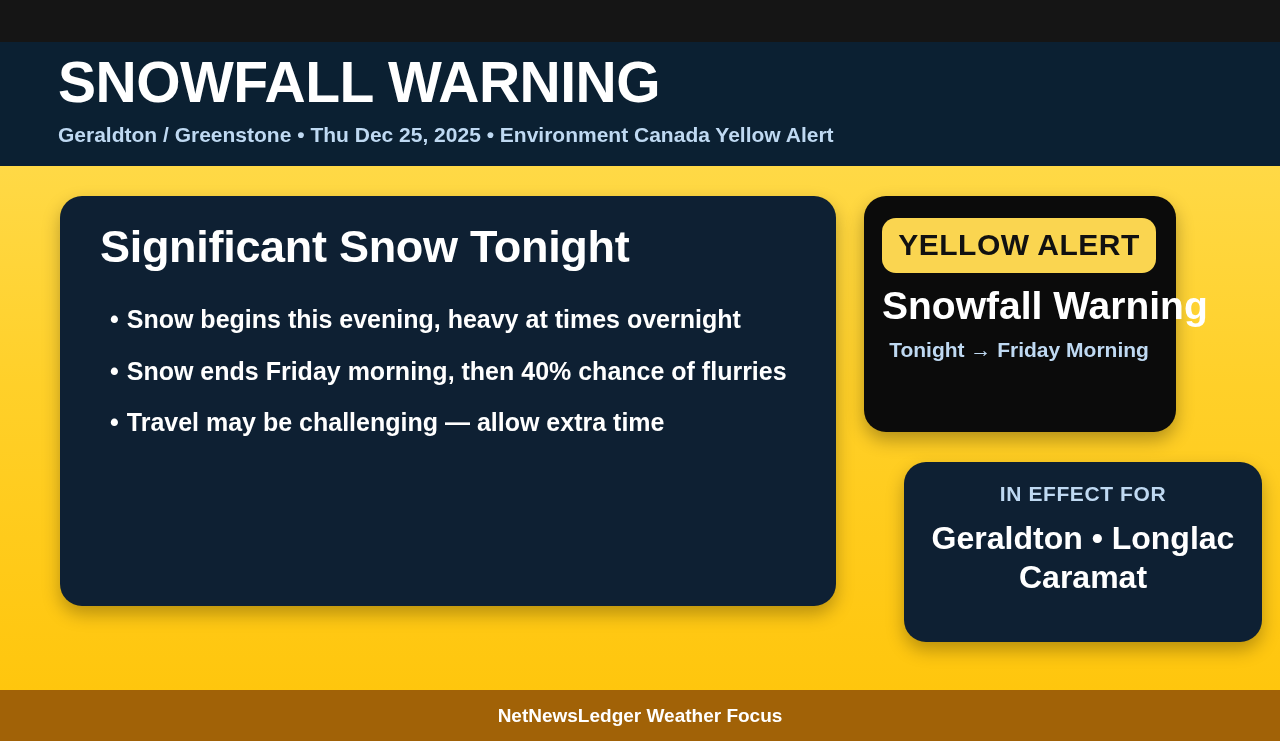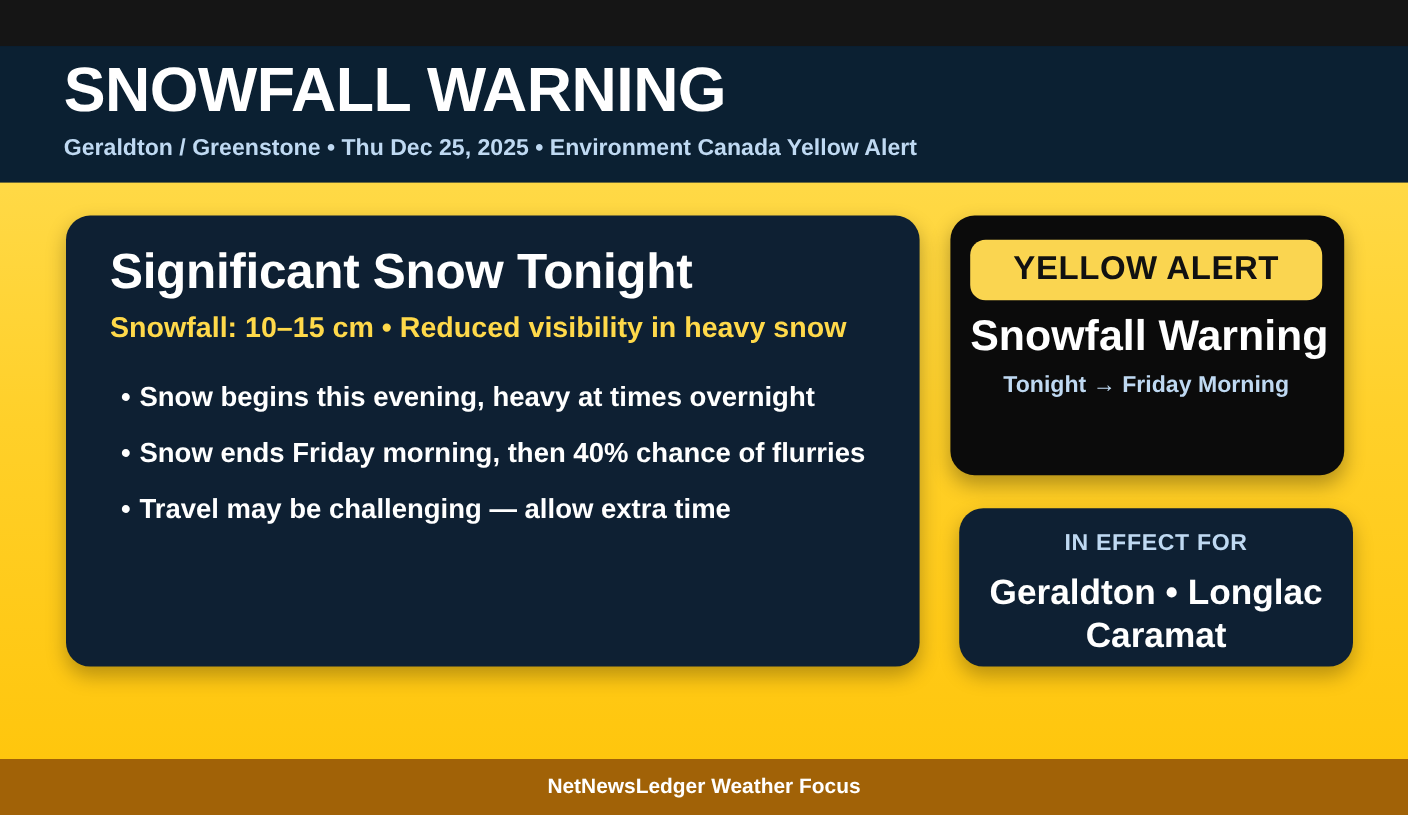--- a/index.html
+++ b/index.html
@@ -112,21 +112,21 @@
     font-weight: bold;
     white-space: nowrap;
     margin-top: 4px;
     padding-left: 10px;
   }
 
   
   .alert-card {
     position: absolute;
     left: 864px; top: 196px;
-    width: 358px;
+    width: 312px;
     height: 236px;
     background: #0B0B0B;
     border-radius: 22px;
     box-shadow: 0 8px 18px rgba(0,0,0,0.30);
     box-sizing: border-box;
     padding: 22px 20px 0 18px;
     text-align: center;
   }
   .alert-badge {
     background: #FAD550;
@@ -149,23 +149,23 @@
   .alert-window {
     color: #BFD9F2;
     font-size: 21px;
     font-weight: bold;
     margin-top: 10px;
     white-space: nowrap;
   }
 
   .effect-card {
     position: absolute;
-    left: 872px; top: 462px;
+    left: 904px; top: 462px;
     width: 358px;
-    height: 144px;
+    height: 180px;
     background: #0E2033;
     border-radius: 22px;
     box-shadow: 0 8px 18px rgba(0,0,0,0.28);
     box-sizing: border-box;
     padding: 20px 12px 0 12px;
     text-align: center;
   }
   .effect-label {
     color: #BFD9F2;
     font-size: 21px;
@@ -206,21 +206,20 @@
 
   <div class="header">
     <div class="header-title">SNOWFALL WARNING</div>
     <div class="header-sub">Geraldton / Greenstone • Thu Dec 25, 2025 • Environment Canada Yellow Alert</div>
   </div>
 
   <div class="body-area"></div>
 
   <div class="main-card">
     <div class="main-card-title">Significant Snow Tonight</div>
-    <div class="main-card-sub">Snowfall: 10–15 cm • Reduced visibility in heavy snow</div>
     <ul class="bullets">
       <li><span class="dot">•</span><span>Snow begins this evening, heavy at times overnight</span></li>
       <li><span class="dot">•</span><span>Snow ends Friday morning, then 40% chance of flurries</span></li>
       <li><span class="dot">•</span><span>Travel may be challenging — allow extra time</span></li>
     </ul>
   </div>
 
   <div class="alert-card">
     <div class="alert-badge">YELLOW ALERT</div>
     <div class="alert-headline">Snowfall Warning</div>

